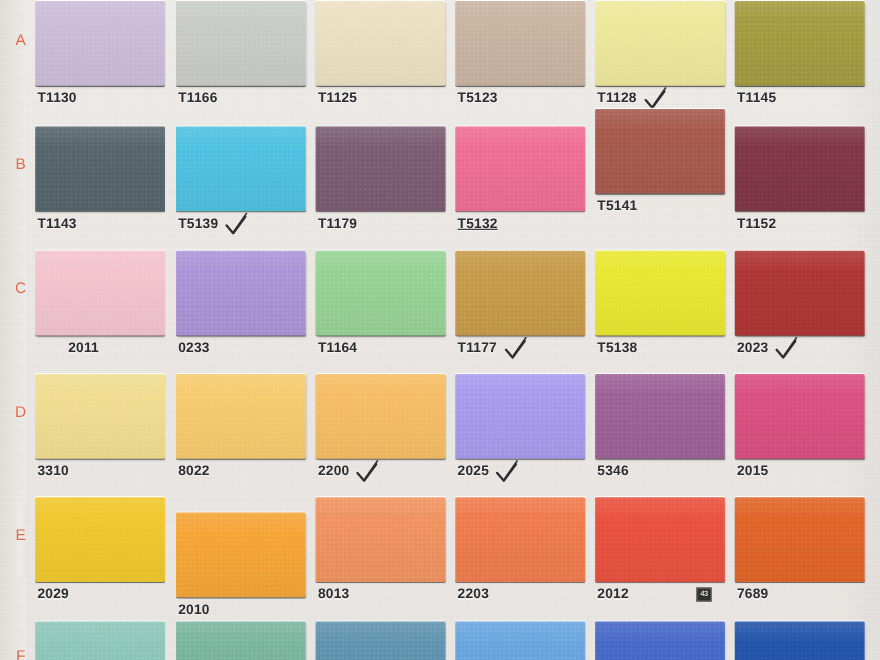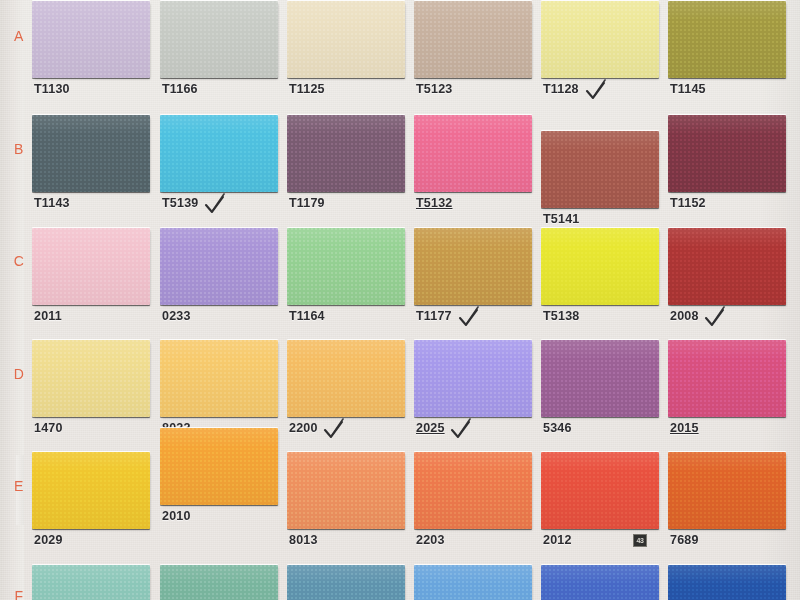--- a/index.html
+++ b/index.html
@@ -202,34 +202,34 @@
           </div>
         </div>
         <div class="swatch-cell" style="left: 287px; top: 115px;">
           <div class="chip" style="background: rgb(122, 92, 114);"></div>
           <div class="chip-code" style="color: rgb(44, 44, 48);">T1179</div>
         </div>
         <div class="swatch-cell" style="left: 414px; top: 115px;">
           <div class="chip" style="background: rgb(239, 109, 148);"></div>
           <div class="chip-code" style="color: rgb(44, 44, 48); text-decoration: underline;">T5132</div>
         </div>
-        <div class="swatch-cell" style="left: 541px; top: 131px;">
+        <div class="swatch-cell" style="left: 541px; top: 99px;">
           <div class="chip" style="background: rgb(166, 90, 78);"></div>
           <div class="chip-code" style="color: rgb(44, 44, 48);">T5141</div>
         </div>
         <div class="swatch-cell" style="left: 668px; top: 115px;">
           <div class="chip" style="background: rgb(126, 55, 70);"></div>
           <div class="chip-code" style="color: rgb(44, 44, 48);">T1152</div>
         </div>
       </div>
       <div class="row" style="top: 0px;">
         <div class="row-label" style="top: 253px; color: rgb(226, 105, 74);">C</div>
         <div class="swatch-cell" style="left: 32px; top: 228px;">
           <div class="chip" style="background: rgb(243, 195, 206);"></div>
-          <div class="chip-code" style="color: rgb(44, 44, 48);">2011</div>
+          <div class="chip-code" style="color: rgb(44, 44, 48); margin-left: 28px;">2011</div>
         </div>
         <div class="swatch-cell" style="left: 160px; top: 228px;">
           <div class="chip" style="background: rgb(169, 148, 215);"></div>
           <div class="chip-code" style="color: rgb(44, 44, 48);">0233</div>
         </div>
         <div class="swatch-cell" style="left: 287px; top: 228px;">
           <div class="chip" style="background: rgb(150, 210, 148);"></div>
           <div class="chip-code" style="color: rgb(44, 44, 48);">T1164</div>
         </div>
         <div class="swatch-cell" style="left: 414px; top: 228px;">
@@ -241,75 +241,75 @@
               <path d="M4 12 L10 19 L21 4" stroke="#2e2e30" stroke-width="2.1" fill="none" stroke-linecap="round" stroke-linejoin="round"></path>
             </svg>
           </div>
         </div>
         <div class="swatch-cell" style="left: 541px; top: 228px;">
           <div class="chip" style="background: rgb(232, 231, 50);"></div>
           <div class="chip-code" style="color: rgb(44, 44, 48);">T5138</div>
         </div>
         <div class="swatch-cell" style="left: 668px; top: 228px;">
           <div class="chip" style="background: rgb(173, 54, 53);"></div>
-          <div class="chip-code" style="color: rgb(44, 44, 48);">2008</div>
+          <div class="chip-code" style="color: rgb(44, 44, 48);">2023</div>
           <div class="checkmark" style="left: 34.4px;">
             <svg width="30" height="26" viewBox="0 0 30 26">
               <path d="M22 1 L11 17" stroke="#3a3a3c" stroke-width="1.6" fill="none" stroke-linecap="round"></path>
               <path d="M4 12 L10 19 L21 4" stroke="#2e2e30" stroke-width="2.1" fill="none" stroke-linecap="round" stroke-linejoin="round"></path>
             </svg>
           </div>
         </div>
       </div>
       <div class="row" style="top: 0px;">
         <div class="row-label" style="top: 366px; color: rgb(226, 105, 74);">D</div>
         <div class="swatch-cell" style="left: 32px; top: 340px;">
           <div class="chip" style="background: rgb(240, 221, 144);"></div>
-          <div class="chip-code" style="color: rgb(44, 44, 48);">1470</div>
+          <div class="chip-code" style="color: rgb(44, 44, 48);">3310</div>
         </div>
         <div class="swatch-cell" style="left: 160px; top: 340px;">
           <div class="chip" style="background: rgb(247, 202, 109);"></div>
           <div class="chip-code" style="color: rgb(44, 44, 48);">8022</div>
         </div>
         <div class="swatch-cell" style="left: 287px; top: 340px;">
           <div class="chip" style="background: rgb(245, 189, 100);"></div>
           <div class="chip-code" style="color: rgb(44, 44, 48);">2200</div>
           <div class="checkmark" style="left: 34.4px;">
             <svg width="30" height="26" viewBox="0 0 30 26">
               <path d="M22 1 L11 17" stroke="#3a3a3c" stroke-width="1.6" fill="none" stroke-linecap="round"></path>
               <path d="M4 12 L10 19 L21 4" stroke="#2e2e30" stroke-width="2.1" fill="none" stroke-linecap="round" stroke-linejoin="round"></path>
             </svg>
           </div>
         </div>
         <div class="swatch-cell" style="left: 414px; top: 340px;">
           <div class="chip" style="background: rgb(167, 154, 236);"></div>
-          <div class="chip-code" style="color: rgb(44, 44, 48); text-decoration: underline;">2025</div>
+          <div class="chip-code" style="color: rgb(44, 44, 48);">2025</div>
           <div class="checkmark" style="left: 34.4px;">
             <svg width="30" height="26" viewBox="0 0 30 26">
               <path d="M22 1 L11 17" stroke="#3a3a3c" stroke-width="1.6" fill="none" stroke-linecap="round"></path>
               <path d="M4 12 L10 19 L21 4" stroke="#2e2e30" stroke-width="2.1" fill="none" stroke-linecap="round" stroke-linejoin="round"></path>
             </svg>
           </div>
         </div>
         <div class="swatch-cell" style="left: 541px; top: 340px;">
           <div class="chip" style="background: rgb(156, 97, 150);"></div>
           <div class="chip-code" style="color: rgb(44, 44, 48);">5346</div>
         </div>
         <div class="swatch-cell" style="left: 668px; top: 340px;">
           <div class="chip" style="background: rgb(217, 80, 127);"></div>
-          <div class="chip-code" style="color: rgb(44, 44, 48); text-decoration: underline;">2015</div>
+          <div class="chip-code" style="color: rgb(44, 44, 48);">2015</div>
         </div>
       </div>
       <div class="row" style="top: 0px;">
         <div class="row-label" style="top: 478px; color: rgb(226, 105, 74);">E</div>
         <div class="swatch-cell" style="left: 32px; top: 452px;">
           <div class="chip" style="background: rgb(240, 199, 47);"></div>
           <div class="chip-code" style="color: rgb(44, 44, 48);">2029</div>
         </div>
-        <div class="swatch-cell" style="left: 160px; top: 428px;">
+        <div class="swatch-cell" style="left: 160px; top: 466px;">
           <div class="chip" style="background: rgb(245, 164, 55);"></div>
           <div class="chip-code" style="color: rgb(44, 44, 48);">2010</div>
         </div>
         <div class="swatch-cell" style="left: 287px; top: 452px;">
           <div class="chip" style="background: rgb(240, 146, 96);"></div>
           <div class="chip-code" style="color: rgb(44, 44, 48);">8013</div>
         </div>
         <div class="swatch-cell" style="left: 414px; top: 452px;">
           <div class="chip" style="background: rgb(239, 122, 77);"></div>
           <div class="chip-code" style="color: rgb(44, 44, 48);">2203</div>

